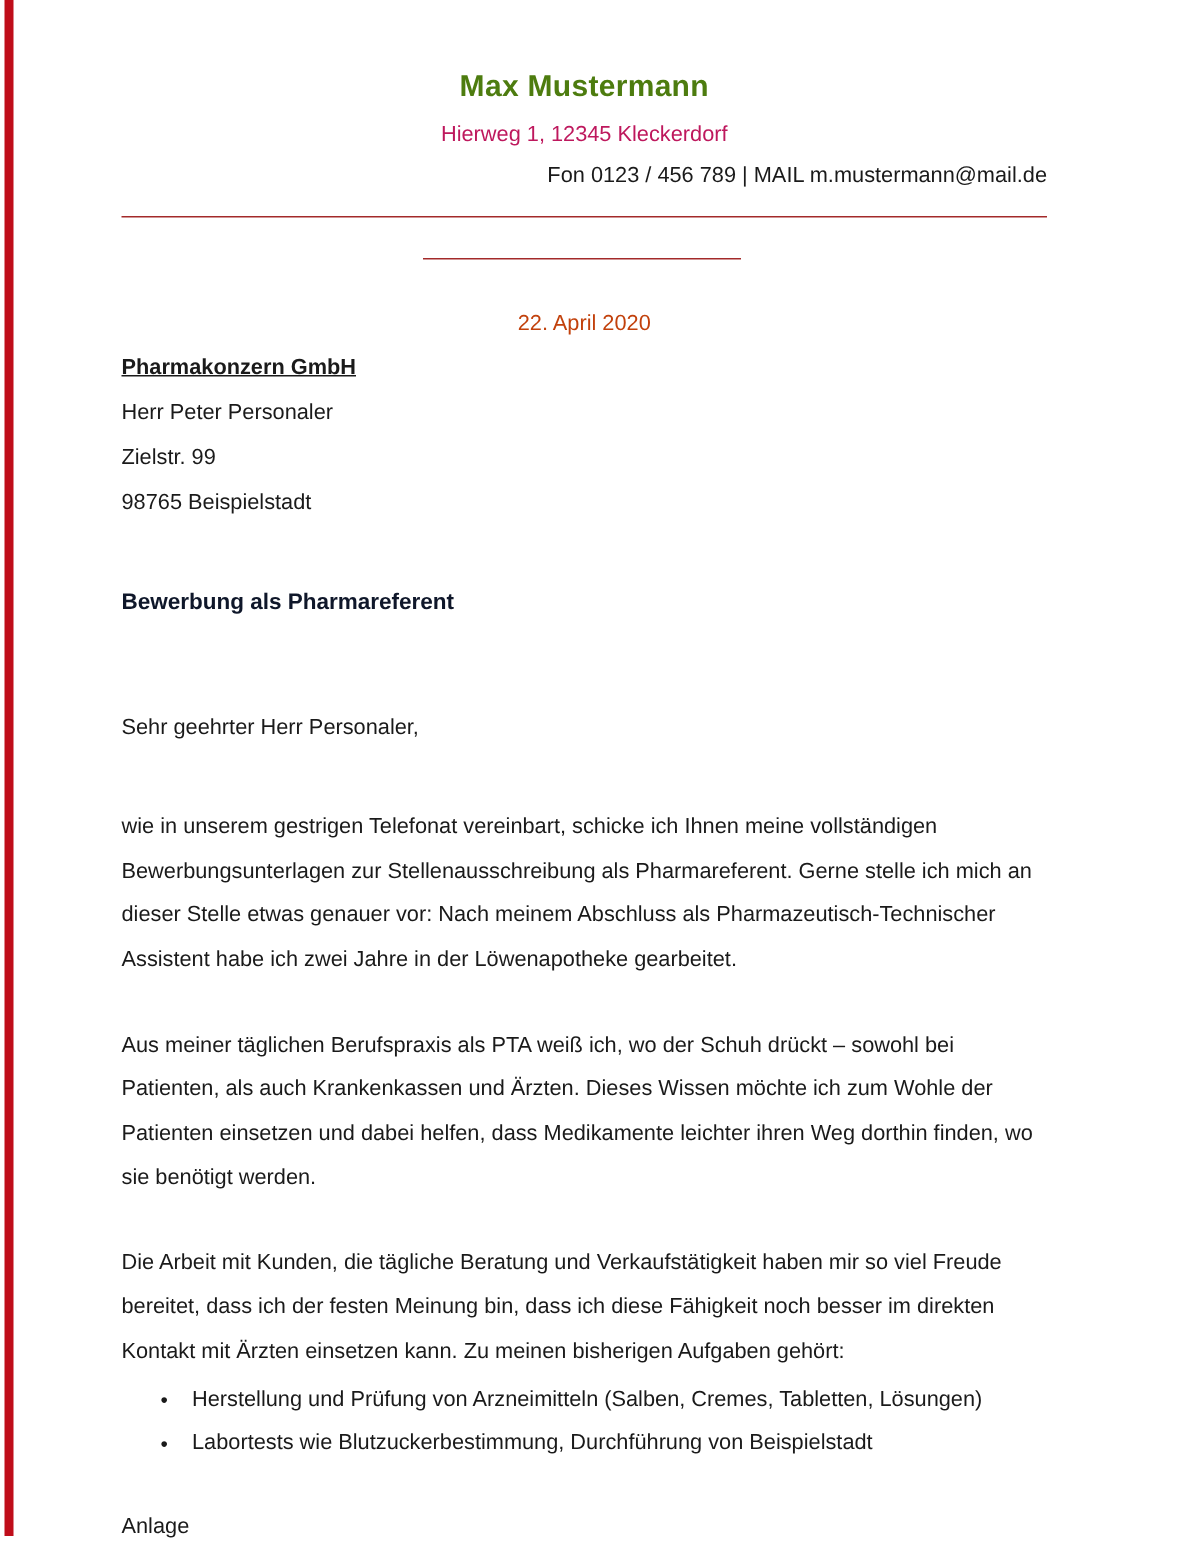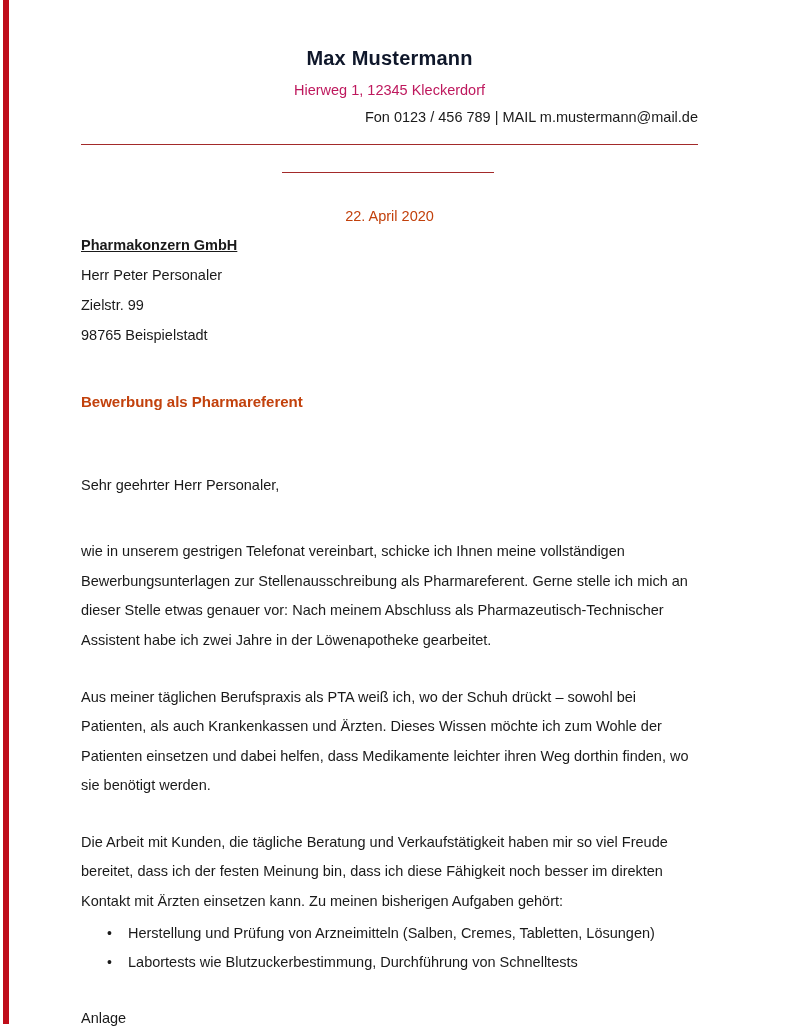--- a/index.html
+++ b/index.html
@@ -41,21 +41,21 @@
 
   
   .letterhead {
     text-align: center;
     padding-top: 46px;
   }
 
   .lh-name {
     font-size: 20px;
     font-weight: bold;
-    color: #0f172a;
+    color: #4d7c0f;
     letter-spacing: 0.2px;
     line-height: 1.25;
   }
 
   .lh-address {
     font-size: 14.5px;
     color: #be185d;
     margin-top: 9px;
     line-height: 1.5;
   }
@@ -117,21 +117,21 @@
     text-decoration: underline;
   }
 
   
   .subject {
     position: absolute;
     left: 0;
     top: 393px;
     font-size: 15px;
     font-weight: bold;
-    color: #c2410c;
+    color: #0f172a;
   }
 
   
   .body-block {
     position: absolute;
     left: 0;
     top: 474px;
     width: 617px;
     font-size: 14.5px;
     color: #1a1a1a;
@@ -215,21 +215,21 @@
 
       <p class="para last">Die Arbeit mit Kunden, die tägliche Beratung und Verkaufstätigkeit haben mir so viel Freude bereitet, dass ich der festen Meinung bin, dass ich diese Fähigkeit noch besser im direkten Kontakt mit Ärzten einsetzen kann. Zu meinen bisherigen Aufgaben gehört:</p>
 
       <ul class="bullets">
         <li>
           <span class="dot">•</span>
           <span>Herstellung und Prüfung von Arzneimitteln (Salben, Cremes, Tabletten, Lösungen)</span>
         </li>
         <li>
           <span class="dot">•</span>
-          <span>Labortests wie Blutzuckerbestimmung, Durchführung von Schnelltests</span>
+          <span>Labortests wie Blutzuckerbestimmung, Durchführung von Beispielstadt</span>
         </li>
       </ul>
 
       <p class="closing">Anlage</p>
 
     </div>
 
   </div>
 </div>
 

